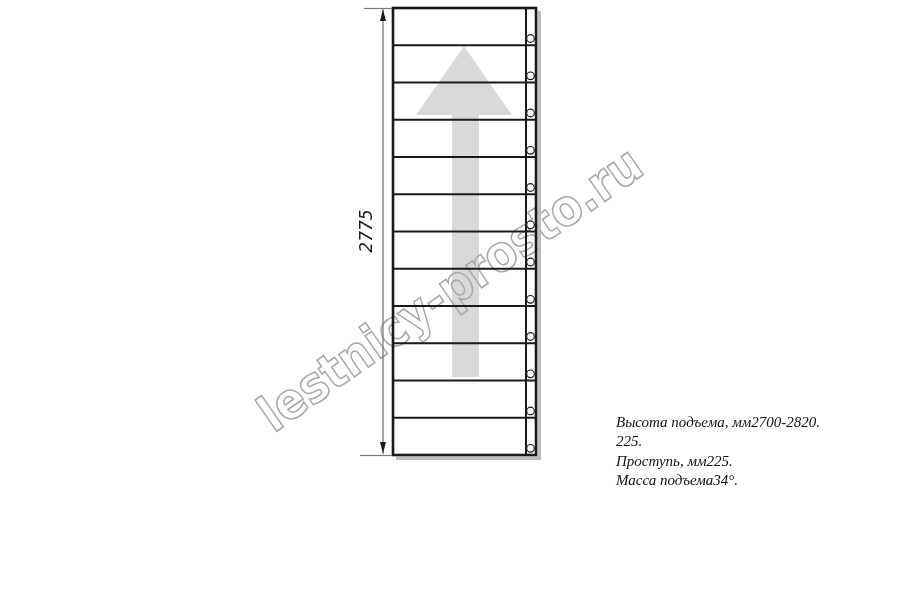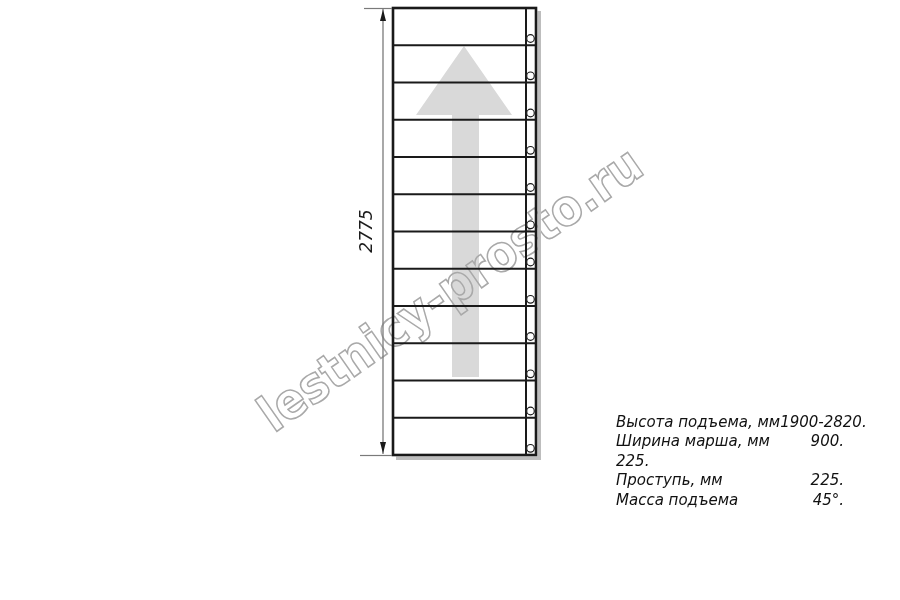--- a/index.html
+++ b/index.html
@@ -39,22 +39,23 @@
     left: 616px;
     top: 413px;
     width: 228px;
     font-style: italic;
     font-size: 15px;
     line-height: 19.4px;
     color: #111111;
   }
   .specs-row {
     display: flex;
-    justify-content: space-between;
+    justify-content: flex-start;
     white-space: nowrap;
+    font-family: Liberation Serif, serif;
   }
   .specs-row .value {
     text-align: right;
   }
 </style>
 </head>
 <body>
 
 <div class="canvas">
 
@@ -106,32 +107,28 @@
       <line x1="383" y1="9" x2="383" y2="454" stroke="#7a7a7a" stroke-width="1.3"></line>
       <polygon points="383,9.5 380,21 386,21" fill="#1a1a1a"></polygon>
       <polygon points="383,453.5 380,442 386,442" fill="#1a1a1a"></polygon>
       <text class="dim-text" x="372" y="231" text-anchor="middle" transform="rotate(-90 372 231)">2775</text>
     </g>
   </svg>
 
   <div class="specs">
     <div class="specs-row">
       <span class="label">Высота подъема, мм</span>
-      <span class="value">1900-2820.</span>
-    </div>
-    <div class="specs-row">
-      <span class="label">Ширина марша, мм</span>
-      <span class="value">900.</span>
+      <span class="value">2700-2820.</span>
     </div>
     <div class="specs-row">
       <span class="value">225.</span>
     </div>
     <div class="specs-row">
       <span class="label">Проступь, мм</span>
       <span class="value">225.</span>
     </div>
     <div class="specs-row">
       <span class="label">Масса подъема</span>
-      <span class="value">45°.</span>
+      <span class="value">34°.</span>
     </div>
   </div>
 
 </div>
 
 </body></html>

